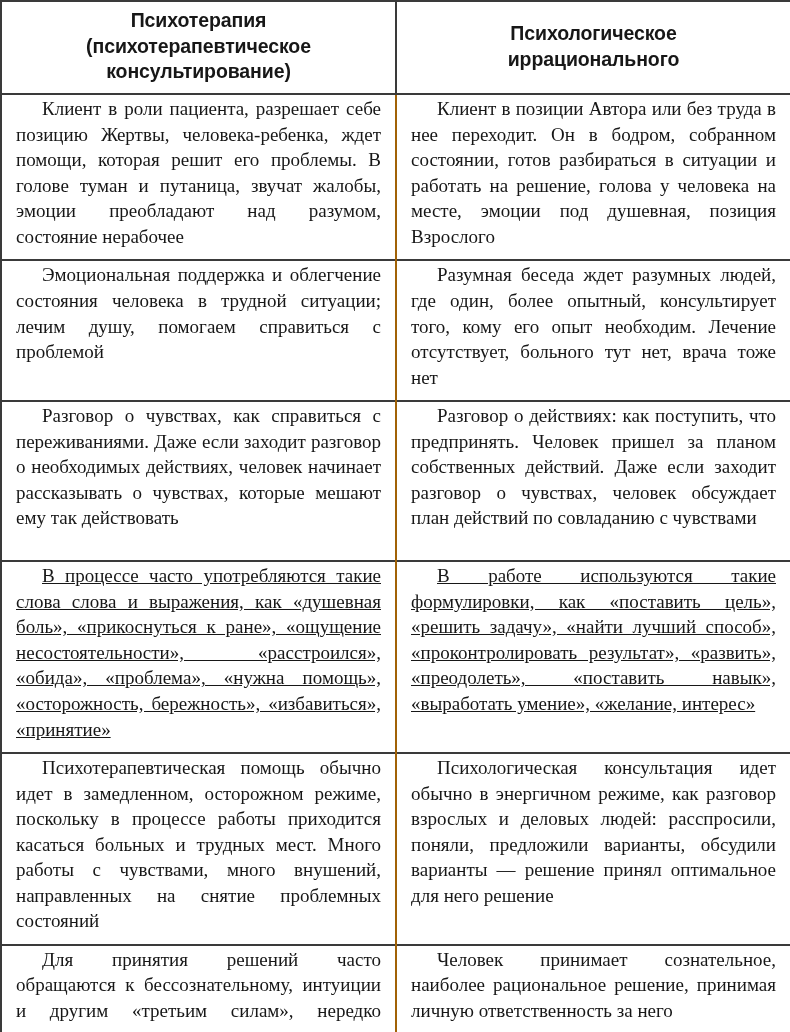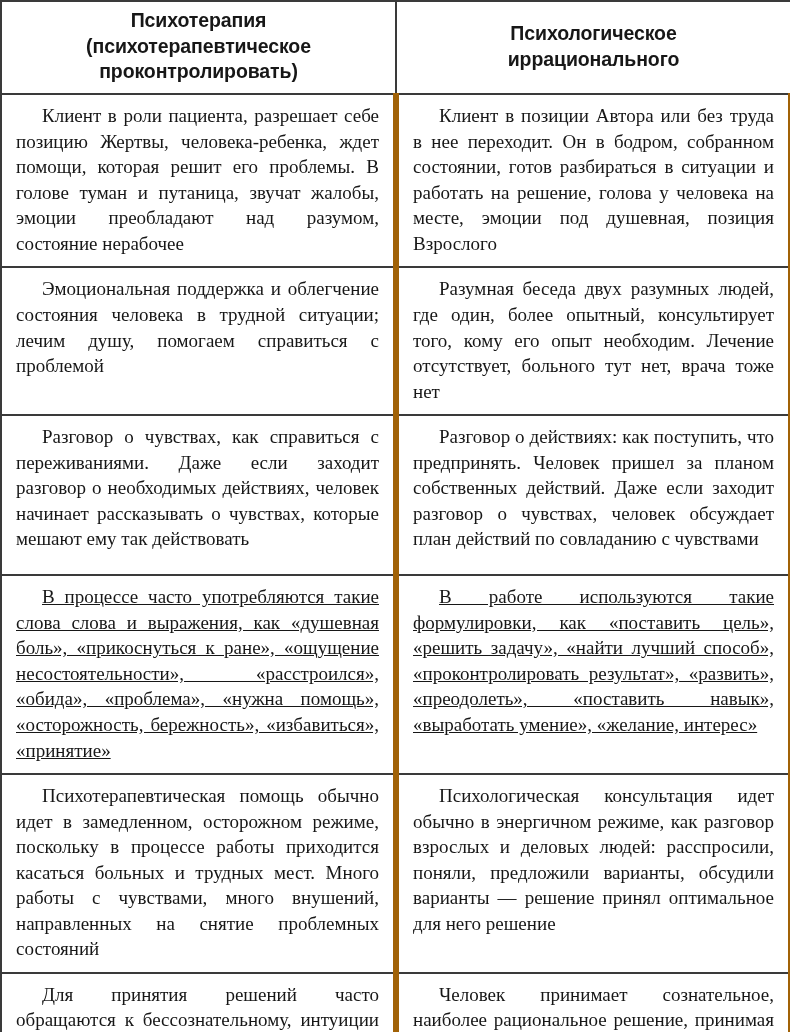--- a/index.html
+++ b/index.html
@@ -49,22 +49,22 @@
     letter-spacing: -0.1px;
     height: 72px;
     box-sizing: border-box;
   }
   thead th .hdr-line { display: block; white-space: nowrap; }
 
   
   tbody td {
     border-top: 2px solid #3a3a3a;
     border-left: 2px solid #3a3a3a;
-    border-right: 6px solid #a16207;
-    padding: 8px 14px 10px 14px;
+    border-right: 2px solid #a16207;
+    padding: 1px 14px 10px 14px;
     vertical-align: top;
     text-align: justify;
     text-justify: inter-word;
     text-indent: 26px;
     font-family: "Liberation Serif", "DejaVu Serif", serif;
     font-size: 19px;
     line-height: 1.345;
     hyphens: manual;
     -webkit-hyphens: manual;
     box-sizing: border-box;
@@ -86,36 +86,36 @@
   <table class="comparison">
     <colgroup>
       <col class="col-left">
       <col class="col-right">
     </colgroup>
     <thead>
       <tr>
         <th>
           <span class="hdr-line">Психотерапия</span>
           <span class="hdr-line">(психотерапевтическое</span>
-          <span class="hdr-line">проконтролировать)</span>
+          <span class="hdr-line">консультирование)</span>
         </th>
         <th>
           <span class="hdr-line">Психологическое</span>
           <span class="hdr-line">иррационального</span>
         </th>
       </tr>
     </thead>
     <tbody>
       <tr class="r1">
         <td>Клиент в роли пациента, разрешает себе позицию Жертвы, человека-ребенка, ждет помощи, которая решит его проблемы. В голове туман и путаница, звучат жалобы, эмоции преобладают над разумом, состояние нерабочее</td>
         <td>Клиент в позиции Автора или без труда в нее переходит. Он в бодром, собранном состоянии, готов разбираться в ситуации и работать на решение, голова у человека на месте, эмоции под душевная, позиция Взрослого</td>
       </tr>
       <tr class="r2">
         <td>Эмоциональная поддержка и облегчение состояния человека в трудной ситуации; лечим душу, помогаем справиться с проблемой</td>
-        <td>Разумная беседа двух разумных людей, где один, более опытный, консультирует того, кому его опыт необходим. Лечение отсутствует, больного тут нет, врача тоже нет</td>
+        <td>Разумная беседа ждет разумных людей, где один, более опытный, консультирует того, кому его опыт необходим. Лечение отсутствует, больного тут нет, врача тоже нет</td>
       </tr>
       <tr class="r3">
         <td>Разговор о чувствах, как справиться с переживаниями. Даже если заходит разговор о необходимых действиях, человек начинает рассказывать о чувствах, которые мешают ему так действовать</td>
         <td>Разговор о действиях: как поступить, что предпринять. Человек пришел за планом собственных действий. Даже если заходит разговор о чувствах, человек обсуждает план действий по совладанию с чувствами</td>
       </tr>
       <tr class="r4">
         <td>В процессе часто употребляются такие слова слова и выражения, как «душевная боль», «прикоснуться к ране», «ощущение несостоятельности», «расстроился», «обида», «проблема», «нужна помощь», «осторожность, бережность», «избавиться», «принятие»</td>
         <td>В работе используются такие формулировки, как «поставить цель», «решить задачу», «найти лучший способ», «проконтролировать результат», «развить», «преодолеть», «поставить навык», «выработать умение», «желание, интерес»</td>
       </tr>
       <tr class="r5">

